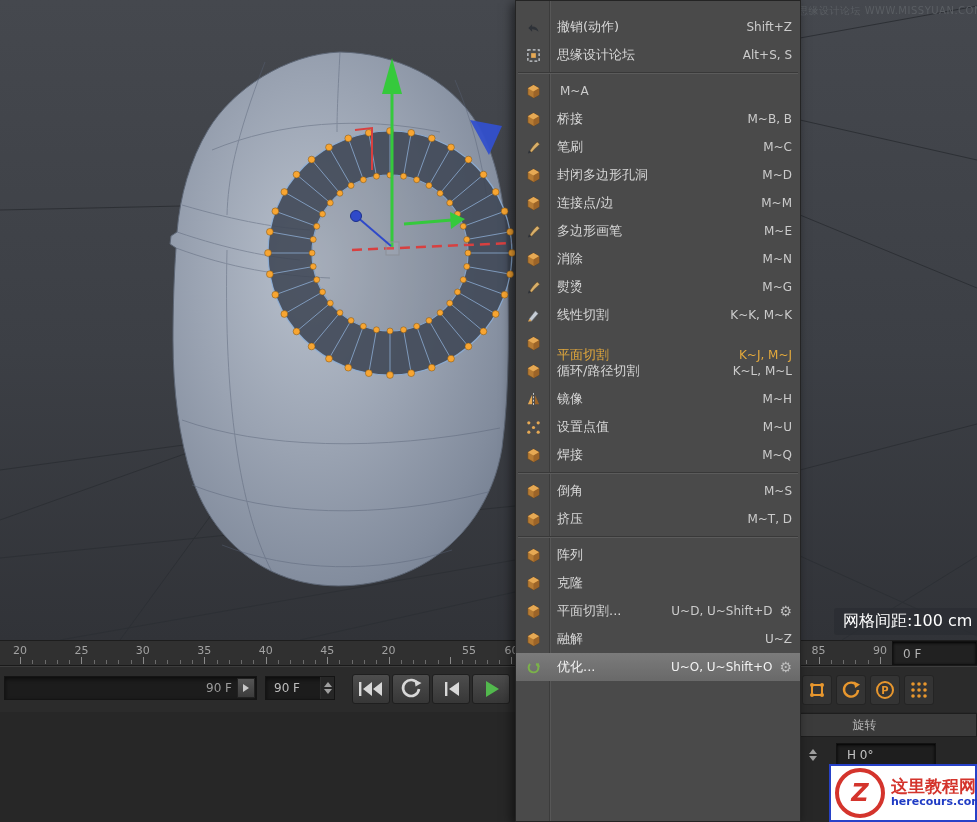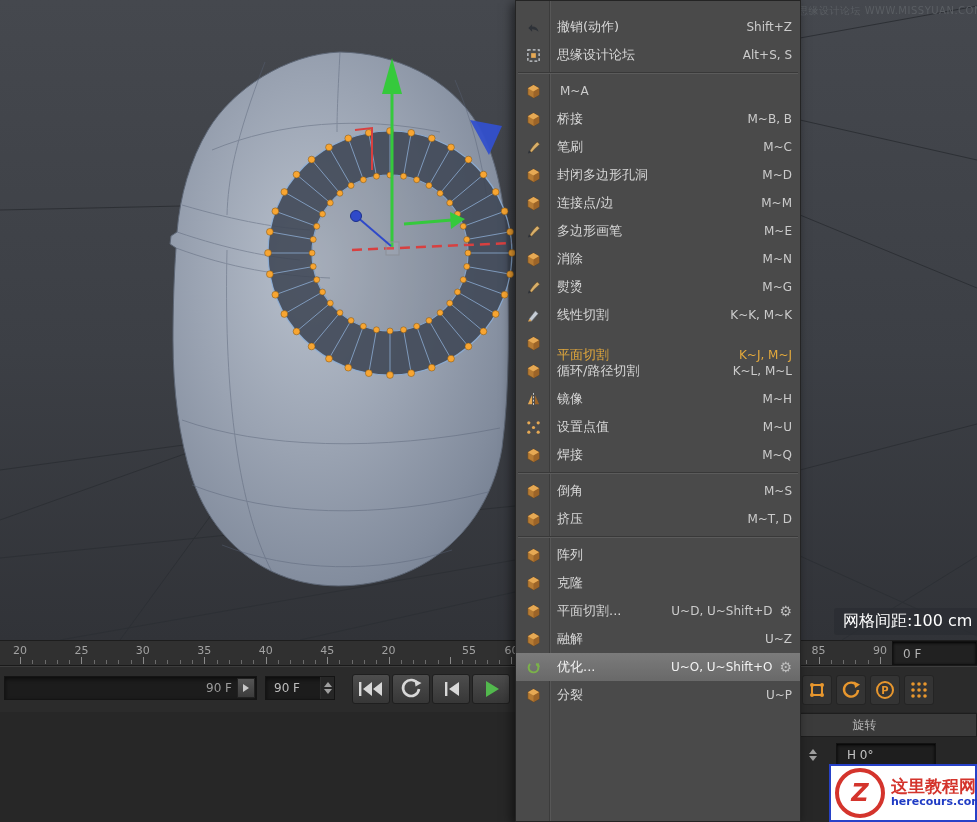--- a/index.html
+++ b/index.html
@@ -708,31 +708,20 @@
         <span class="mi-icon">
           <svg width="15" height="15" viewBox="0 0 16 16">
             <circle cx="8" cy="8" r="5.2" fill="none" stroke="#7bb24a" stroke-width="2.1" stroke-dasharray="20 7"></circle>
             <path d="M13.2 2.8 L15 7.5 L10.5 5.8Z" fill="#7bb24a"></path>
           </svg>
         </span>
         <span class="mi-label">优化...</span>
         <span class="mi-short">U~O, U~Shift+O</span>
         <span class="mi-gear">⚙</span>
       </div>
-      <div class="menu-item">
-        <span class="mi-icon">
-          <svg width="15" height="15" viewBox="0 0 16 16">
-            <path d="M8 1 14 4.5 14 11.5 8 15 2 11.5 2 4.5Z" fill="#b67b33" stroke="#6e4a1e" stroke-width="0.6"></path>
-            <path d="M2 4.5 8 8 14 4.5 8 1Z" fill="#e6a954"></path>
-            <path d="M8 8 14 4.5 14 11.5 8 15Z" fill="#9c6428"></path>
-          </svg>
-        </span>
-        <span class="mi-label">分裂</span>
-        <span class="mi-short">U~P</span>
-      </div>
     </div>
 
   <div class="logo-box">
     <div class="logo-circle">Z</div>
     <div class="logo-texts">
       <span class="logo-title">这里教程网</span>
       <span class="logo-site">herecours.com</span>
     </div>
   </div>
 

